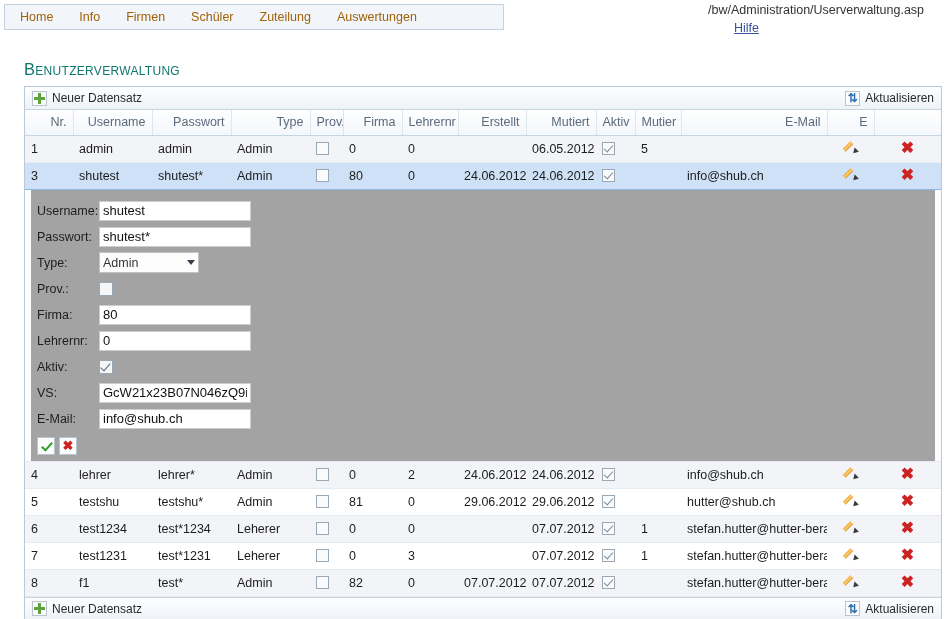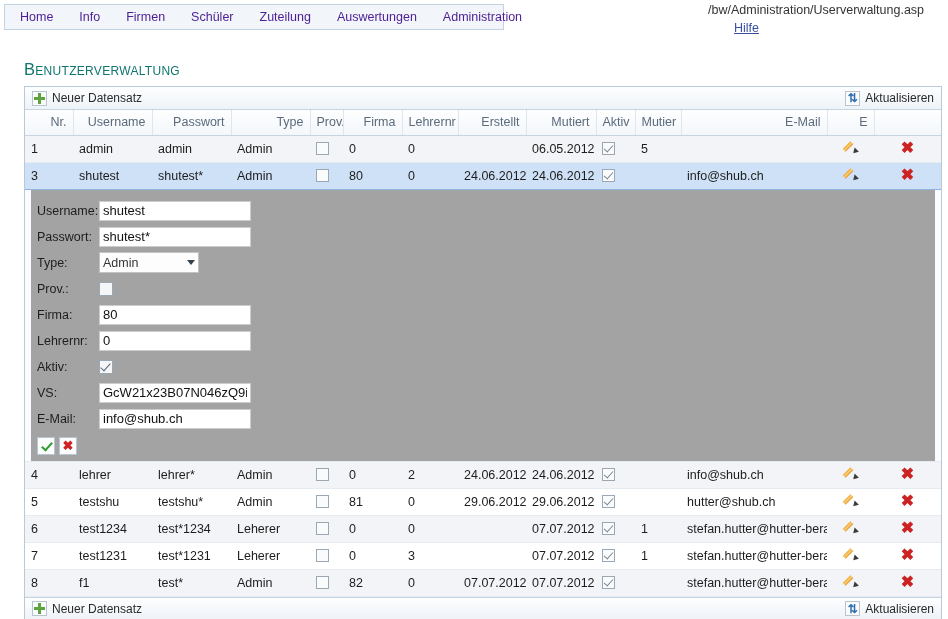--- a/index.html
+++ b/index.html
@@ -23,21 +23,21 @@
     top: 4px;
     width: 500px;
     height: 26px;
     background: #f2f5f9;
     border: 1px solid #c3d2e0;
     box-sizing: border-box;
     display: flex;
     align-items: center;
   }
   .navbar a {
-    color: #4c1d95;
+    color: #a16207;
     font-size: 12.5px;
     text-decoration: none;
     padding: 0 13px;
     line-height: 24px;
     white-space: nowrap;
   }
   .navbar a:first-child { padding-left: 15px; }
 
   
   .urlbar {
@@ -353,21 +353,20 @@
 </head>
 <body>
 
 <div class="navbar">
   <a>Home</a>
   <a>Info</a>
   <a>Firmen</a>
   <a>Schüler</a>
   <a>Zuteilung</a>
   <a>Auswertungen</a>
-  <a>Administration</a>
 </div>
 
 <div class="urlbar">
   <span class="path">/bw/Administration/Userverwaltung.asp</span>
   <a class="hilfe">Hilfe</a>
 </div>
 
 <div class="page-title">Benutzerverwaltung</div>
 
 <div class="grid">

